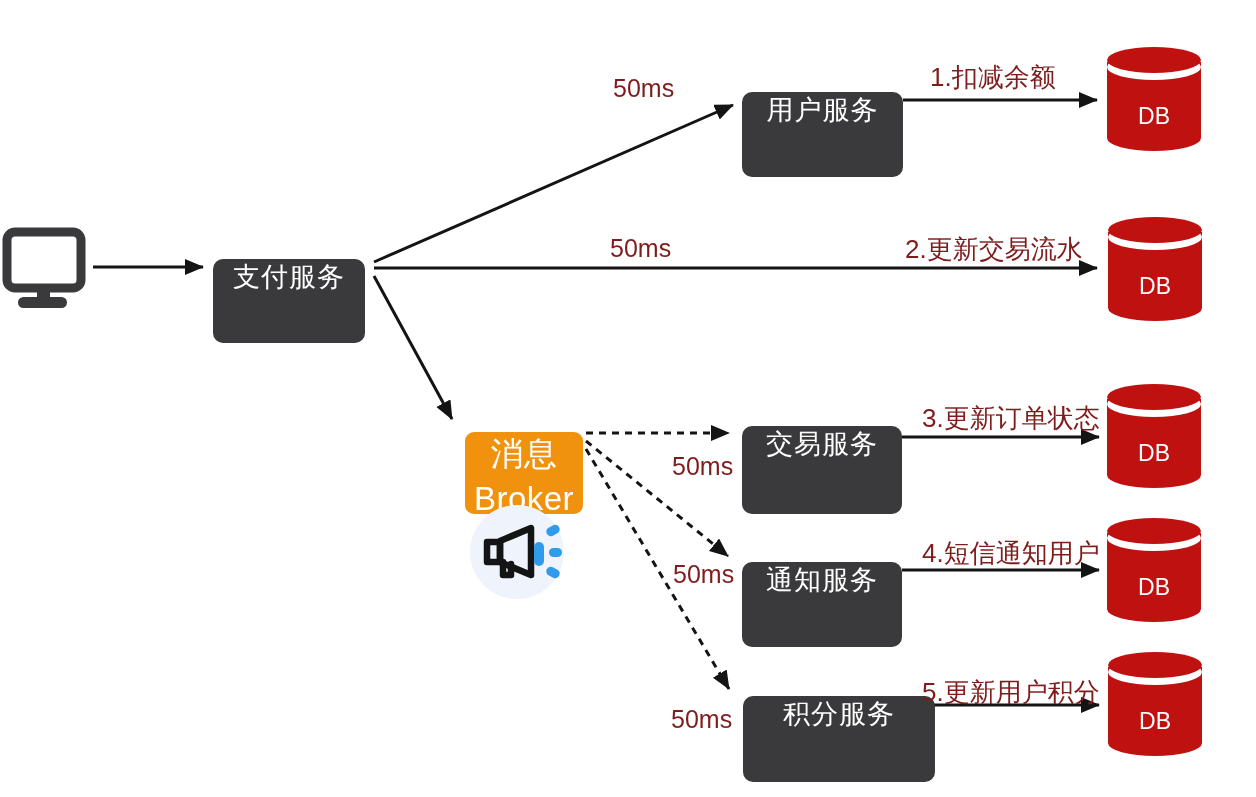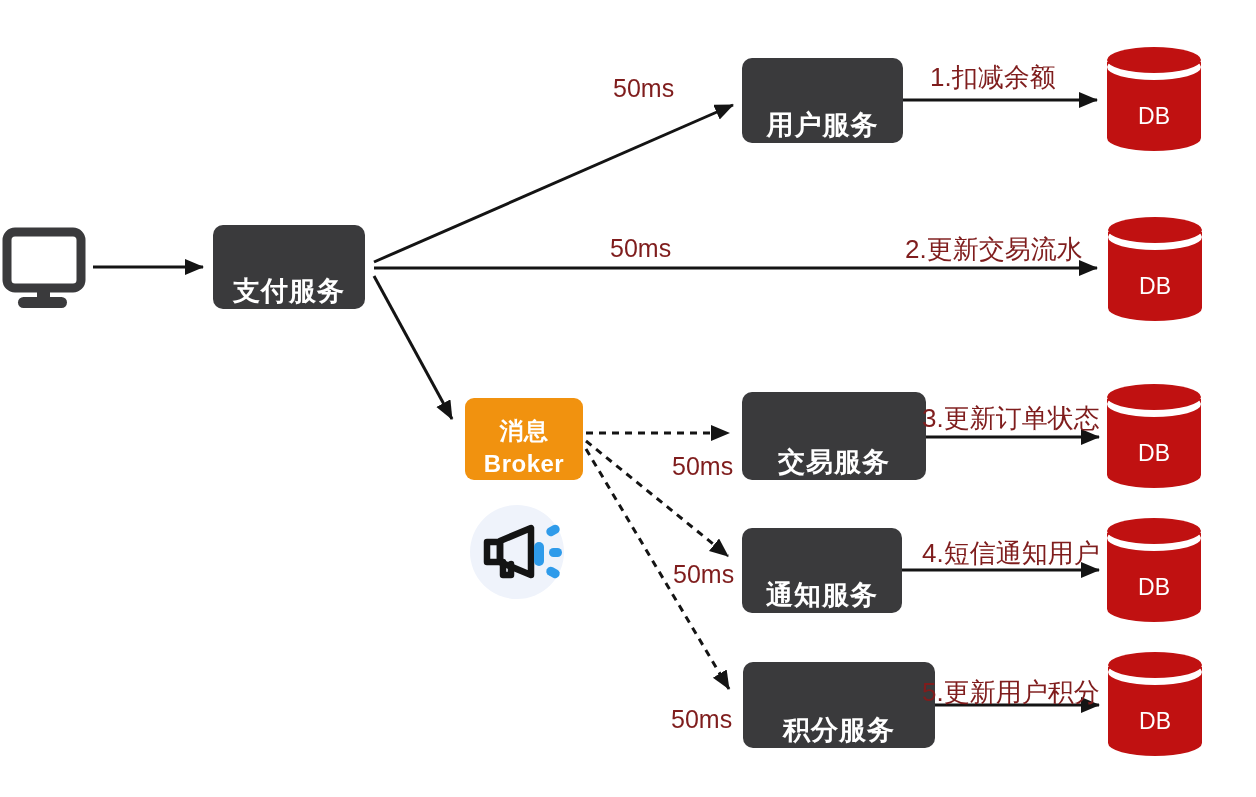--- a/index.html
+++ b/index.html
@@ -6,28 +6,28 @@
   .canvas{
     position:relative;
     width:1256px;height:797px;
     background:#ffffff;
     font-family:"Liberation Sans","DejaVu Sans",sans-serif;
     overflow:hidden;
   }
   svg.arrow-layer{position:absolute;left:0;top:0;z-index:1;}
   .node{
     position:absolute;z-index:2;
-    display:flex;align-items:flex-end;justify-content:center;
+    display:flex;align-items:flex-start;justify-content:center;
     border-radius:10px;
-    color:#ffffff;font-weight:700;font-size:27px;letter-spacing:1px;
+    color:#ffffff;font-weight:400;font-size:27px;letter-spacing:1px;margin-top:34px;
   }
   .node.svc{background:#3a3a3c;}
   .node.broker{
     background:#f1920f;border-radius:9px;
-    font-size:24px;line-height:1.35;text-align:center;letter-spacing:0.5px;
+    font-size:33px;line-height:1.35;text-align:center;letter-spacing:0.5px;
   }
   .client-icon{position:absolute;z-index:2;}
   .db{position:absolute;z-index:2;width:98px;height:107px;}
   .db .db-label{
     position:absolute;left:0;right:0;top:57px;
     text-align:center;color:#ffffff;font-size:23px;font-weight:400;
   }
   .lbl{
     position:absolute;z-index:3;color:#7f1d1d;white-space:nowrap;
   }
@@ -82,21 +82,21 @@
     <span>用户服务</span>
   </div>
 
   <div class="node broker" style="left:465px;top:398px;width:118px;height:82px">
     <span>
       <span>消息</span><br>
       <span>Broker</span>
     </span>
   </div>
 
-  <div class="node svc" style="left:742px;top:392px;width:184px;height:88px">
+  <div class="node svc" style="left:742px;top:392px;width:160px;height:88px">
     <span>交易服务</span>
   </div>
 
   <div class="node svc" style="left:742px;top:528px;width:160px;height:85px">
     <span>通知服务</span>
   </div>
 
   <div class="node svc" style="left:743px;top:662px;width:192px;height:86px">
     <span>积分服务</span>
   </div>

